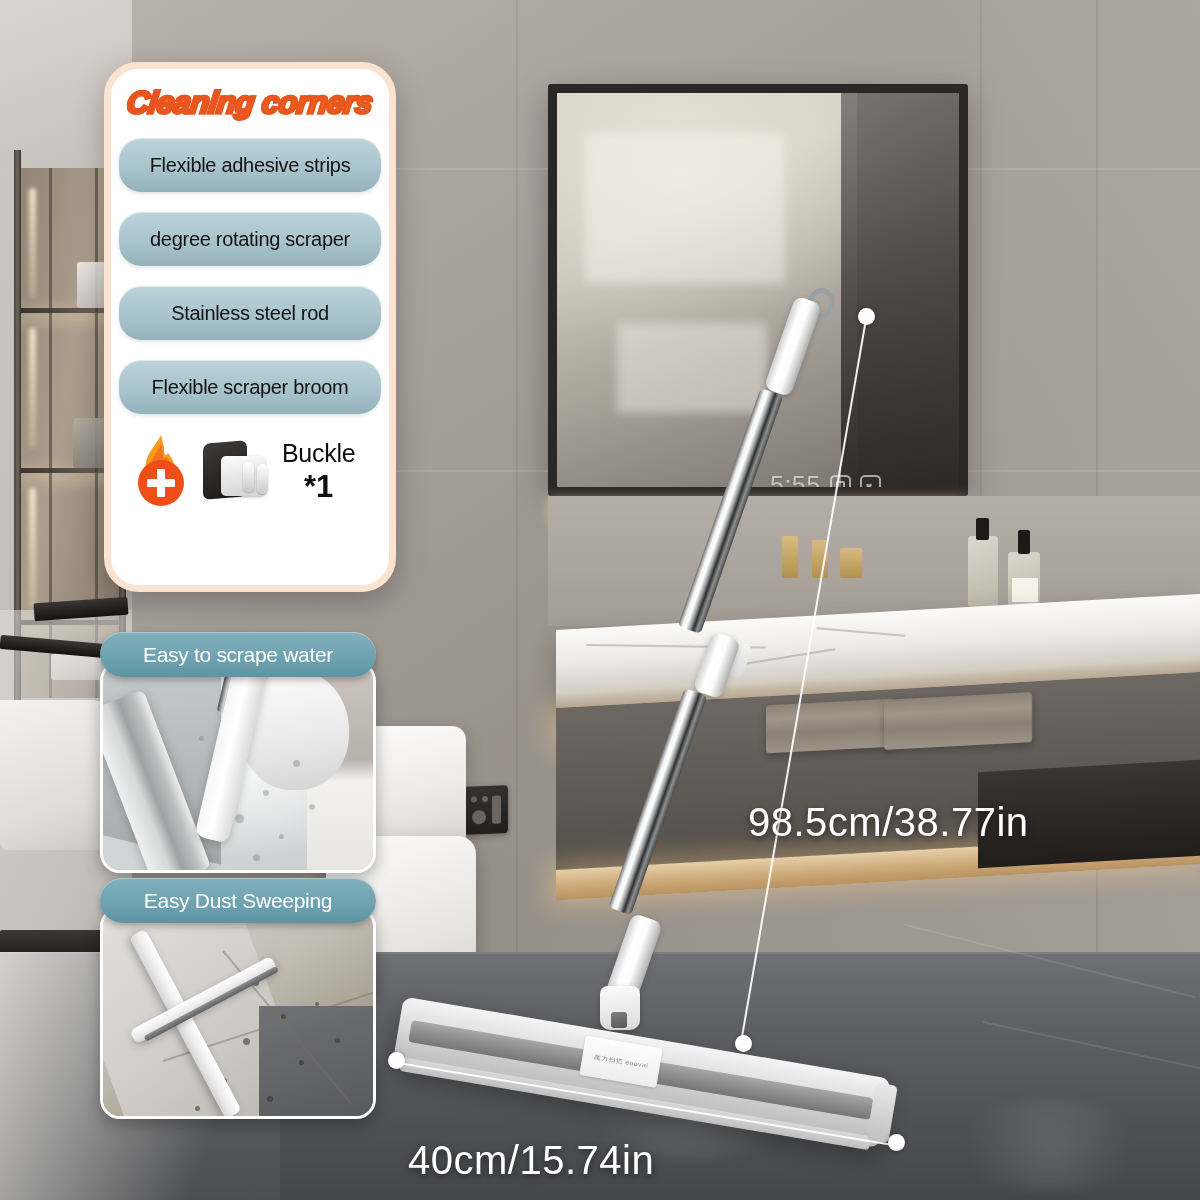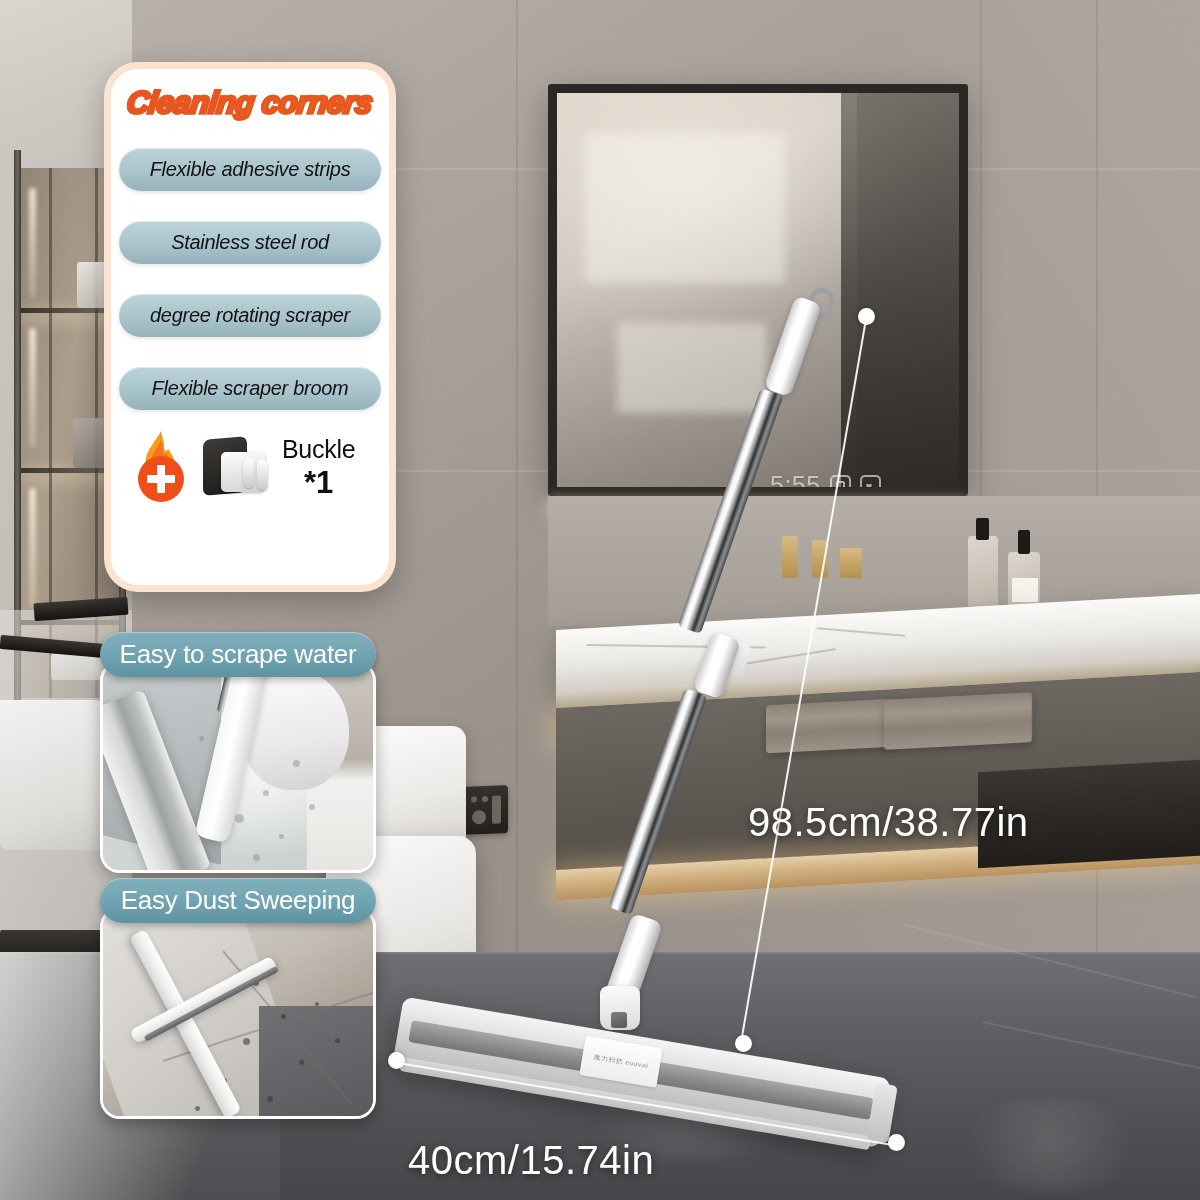--- a/index.html
+++ b/index.html
@@ -319,28 +319,27 @@
     -webkit-text-fill-color: transparent;
     text-shadow: 0 0 1px rgba(232,87,31,.6);
     transform: skewX(-7deg);
     white-space: nowrap;
   }
   .card-sub {
     font-size: 26px; color: #17454f; margin-top: 17px; letter-spacing: -.3px;
     white-space: nowrap;
   }
   .pill {
-    width: 262px; height: 43px; margin-top: 30px;
+    width: 262px; height: 54px; margin-top: 20px;
     border-radius: 22px;
     background: linear-gradient(180deg,#bcd3d9 0%, #a9c4cc 55%, #94b2bb 100%);
     display: flex; align-items: center; justify-content: center;
     color: #121212; font-size: 20px; letter-spacing: -.3px;
     box-shadow: inset 0 1px 0 rgba(255,255,255,.55), 0 2px 4px rgba(0,0,0,.10);
     white-space: nowrap;
-    font-style: italic;
   }
   .bonus {
     display: flex; align-items: center; gap: 7px; margin-top: 20px; width: 100%;
     padding-left: 6px;
   }
   .flame-icon { position: relative; width: 62px; height: 76px; flex: 0 0 62px; }
   .flame-icon .circ {
     position: absolute; left: 8px; top: 26px; width: 46px; height: 46px;
     border-radius: 50%; background: #f04e18;
     display: flex; align-items: center; justify-content: center;
@@ -373,21 +372,21 @@
   .bonus-name { font-size: 25px; color: #0f0f0f; letter-spacing: -.3px; }
   .bonus-qty { font-size: 31px; color: #0f0f0f; font-weight: 700; margin-top: 1px; }
 
   
   .thumb { position: absolute; width: 276px; }
   .thumb-pill {
     position: relative; z-index: 3;
     height: 45px; border-radius: 23px;
     background: linear-gradient(180deg,#82b0bd 0%, #6fa3b1 55%, #5e93a2 100%);
     display: flex; align-items: center; justify-content: center;
-    color: #ffffff; font-size: 26px; letter-spacing: -.3px;
+    color: #ffffff; font-size: 21px; letter-spacing: -.3px;
     box-shadow: 0 3px 7px rgba(0,0,0,.28), inset 0 1px 0 rgba(255,255,255,.35);
     white-space: nowrap;
   }
   .thumb-img {
     position: relative; margin-top: -16px; height: 212px;
     border-radius: 20px; border: 3px solid #ffffff;
     overflow: hidden; box-shadow: 0 5px 16px rgba(0,0,0,.30);
   }
   
   .t1-bg {
@@ -600,22 +599,22 @@
     <div class="mdot" style="left:388px;top:1052px;"></div>
     <div class="mline" style="left:398px;top:1062px;width:500px;height:2px;transform:rotate(9.4deg);"></div>
     <div class="mdot" style="left:888px;top:1134px;"></div>
     <div class="mlabel" style="left:408px;top:1138px;">40cm/15.74in</div>
   </div>
 
   <div class="card">
     <div class="card-title">Cleaning corners</div>
 
     <div class="pill">Flexible adhesive strips</div>
+    <div class="pill">degree rotating scraper</div>
     <div class="pill">Stainless steel rod</div>
-    <div class="pill">degree rotating scraper</div>
     <div class="pill">Flexible scraper broom</div>
 
     <div class="bonus">
       <div class="flame-icon">
         <svg viewBox="0 0 62 76" width="62" height="76" style="position:absolute;left:0;top:0;">
           <path d="M31 1 C24 14 18 18 16 28 C14 37 19 42 19 42 L44 42 C46 34 44 26 38 19 C35 24 34 20 34 14 C33 9 32 5 31 1 Z" fill="#f79a1e"></path>
           <path d="M31 10 C26 20 22 24 21 31 C20 37 24 42 24 42 L40 42 C42 36 40 28 36 23 C34 27 33 23 33 19 C32 15 32 12 31 10 Z" fill="#f4731d"></path>
         </svg>
         <div class="circ"></div>
       </div>

